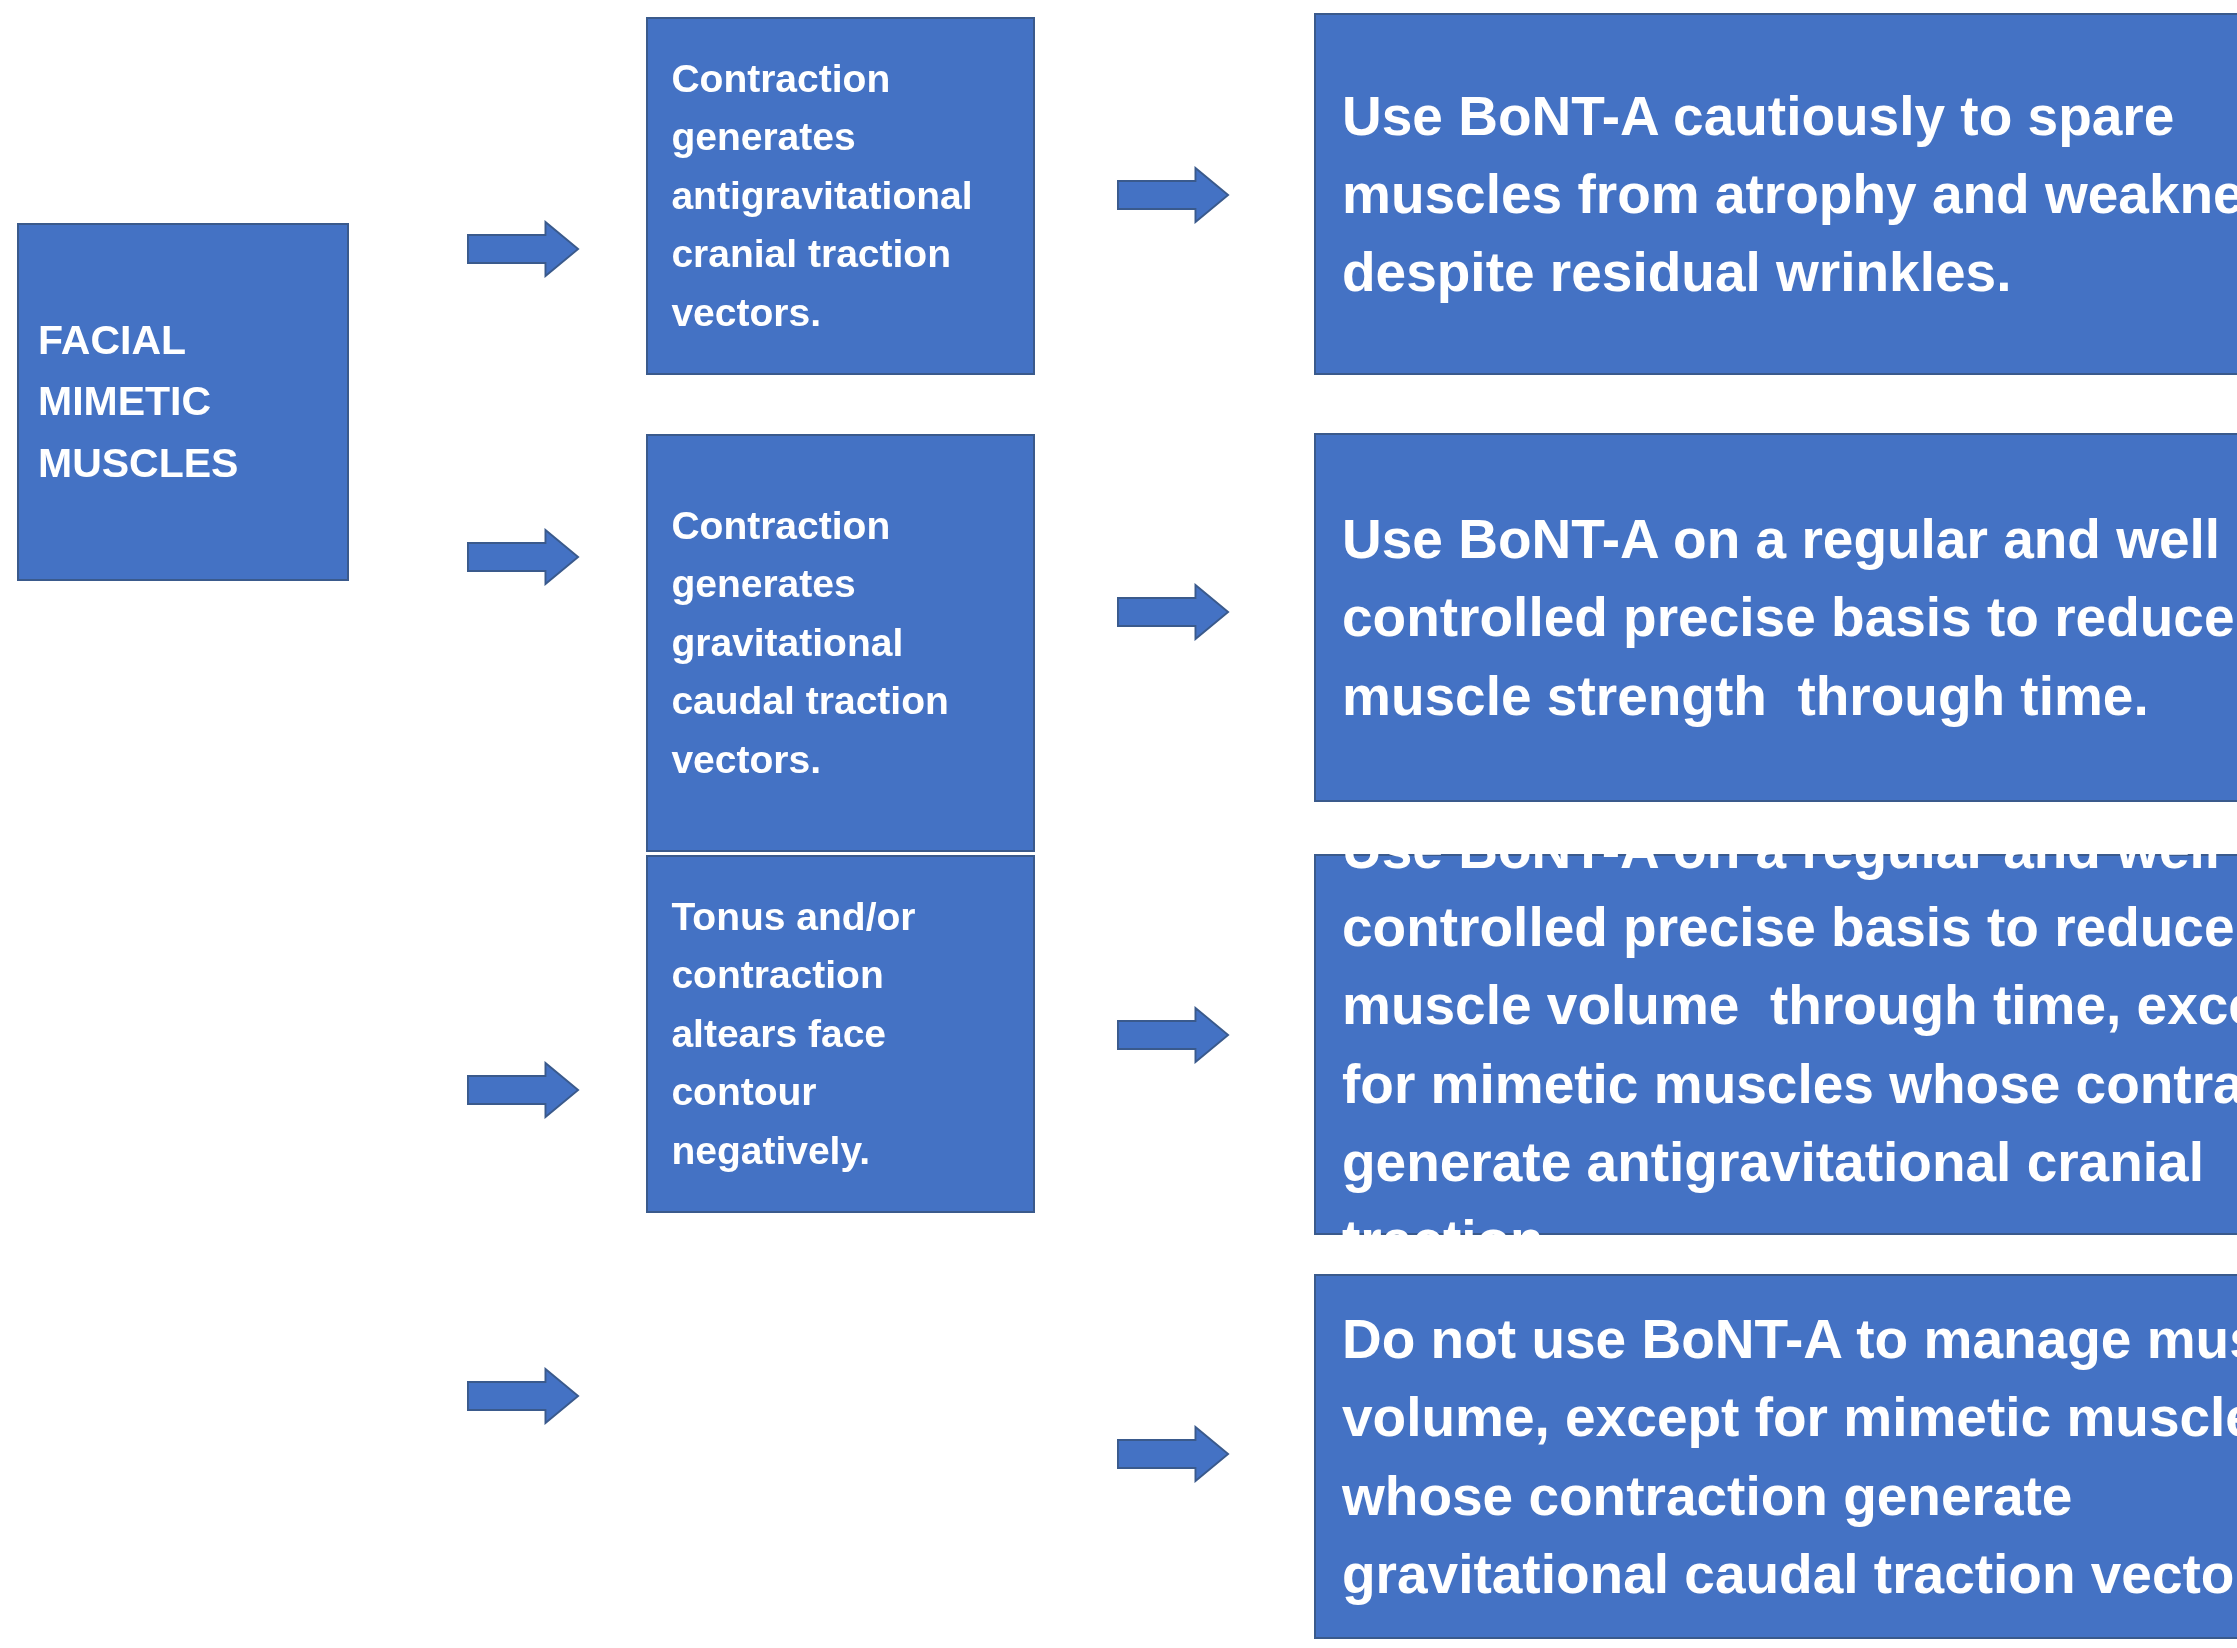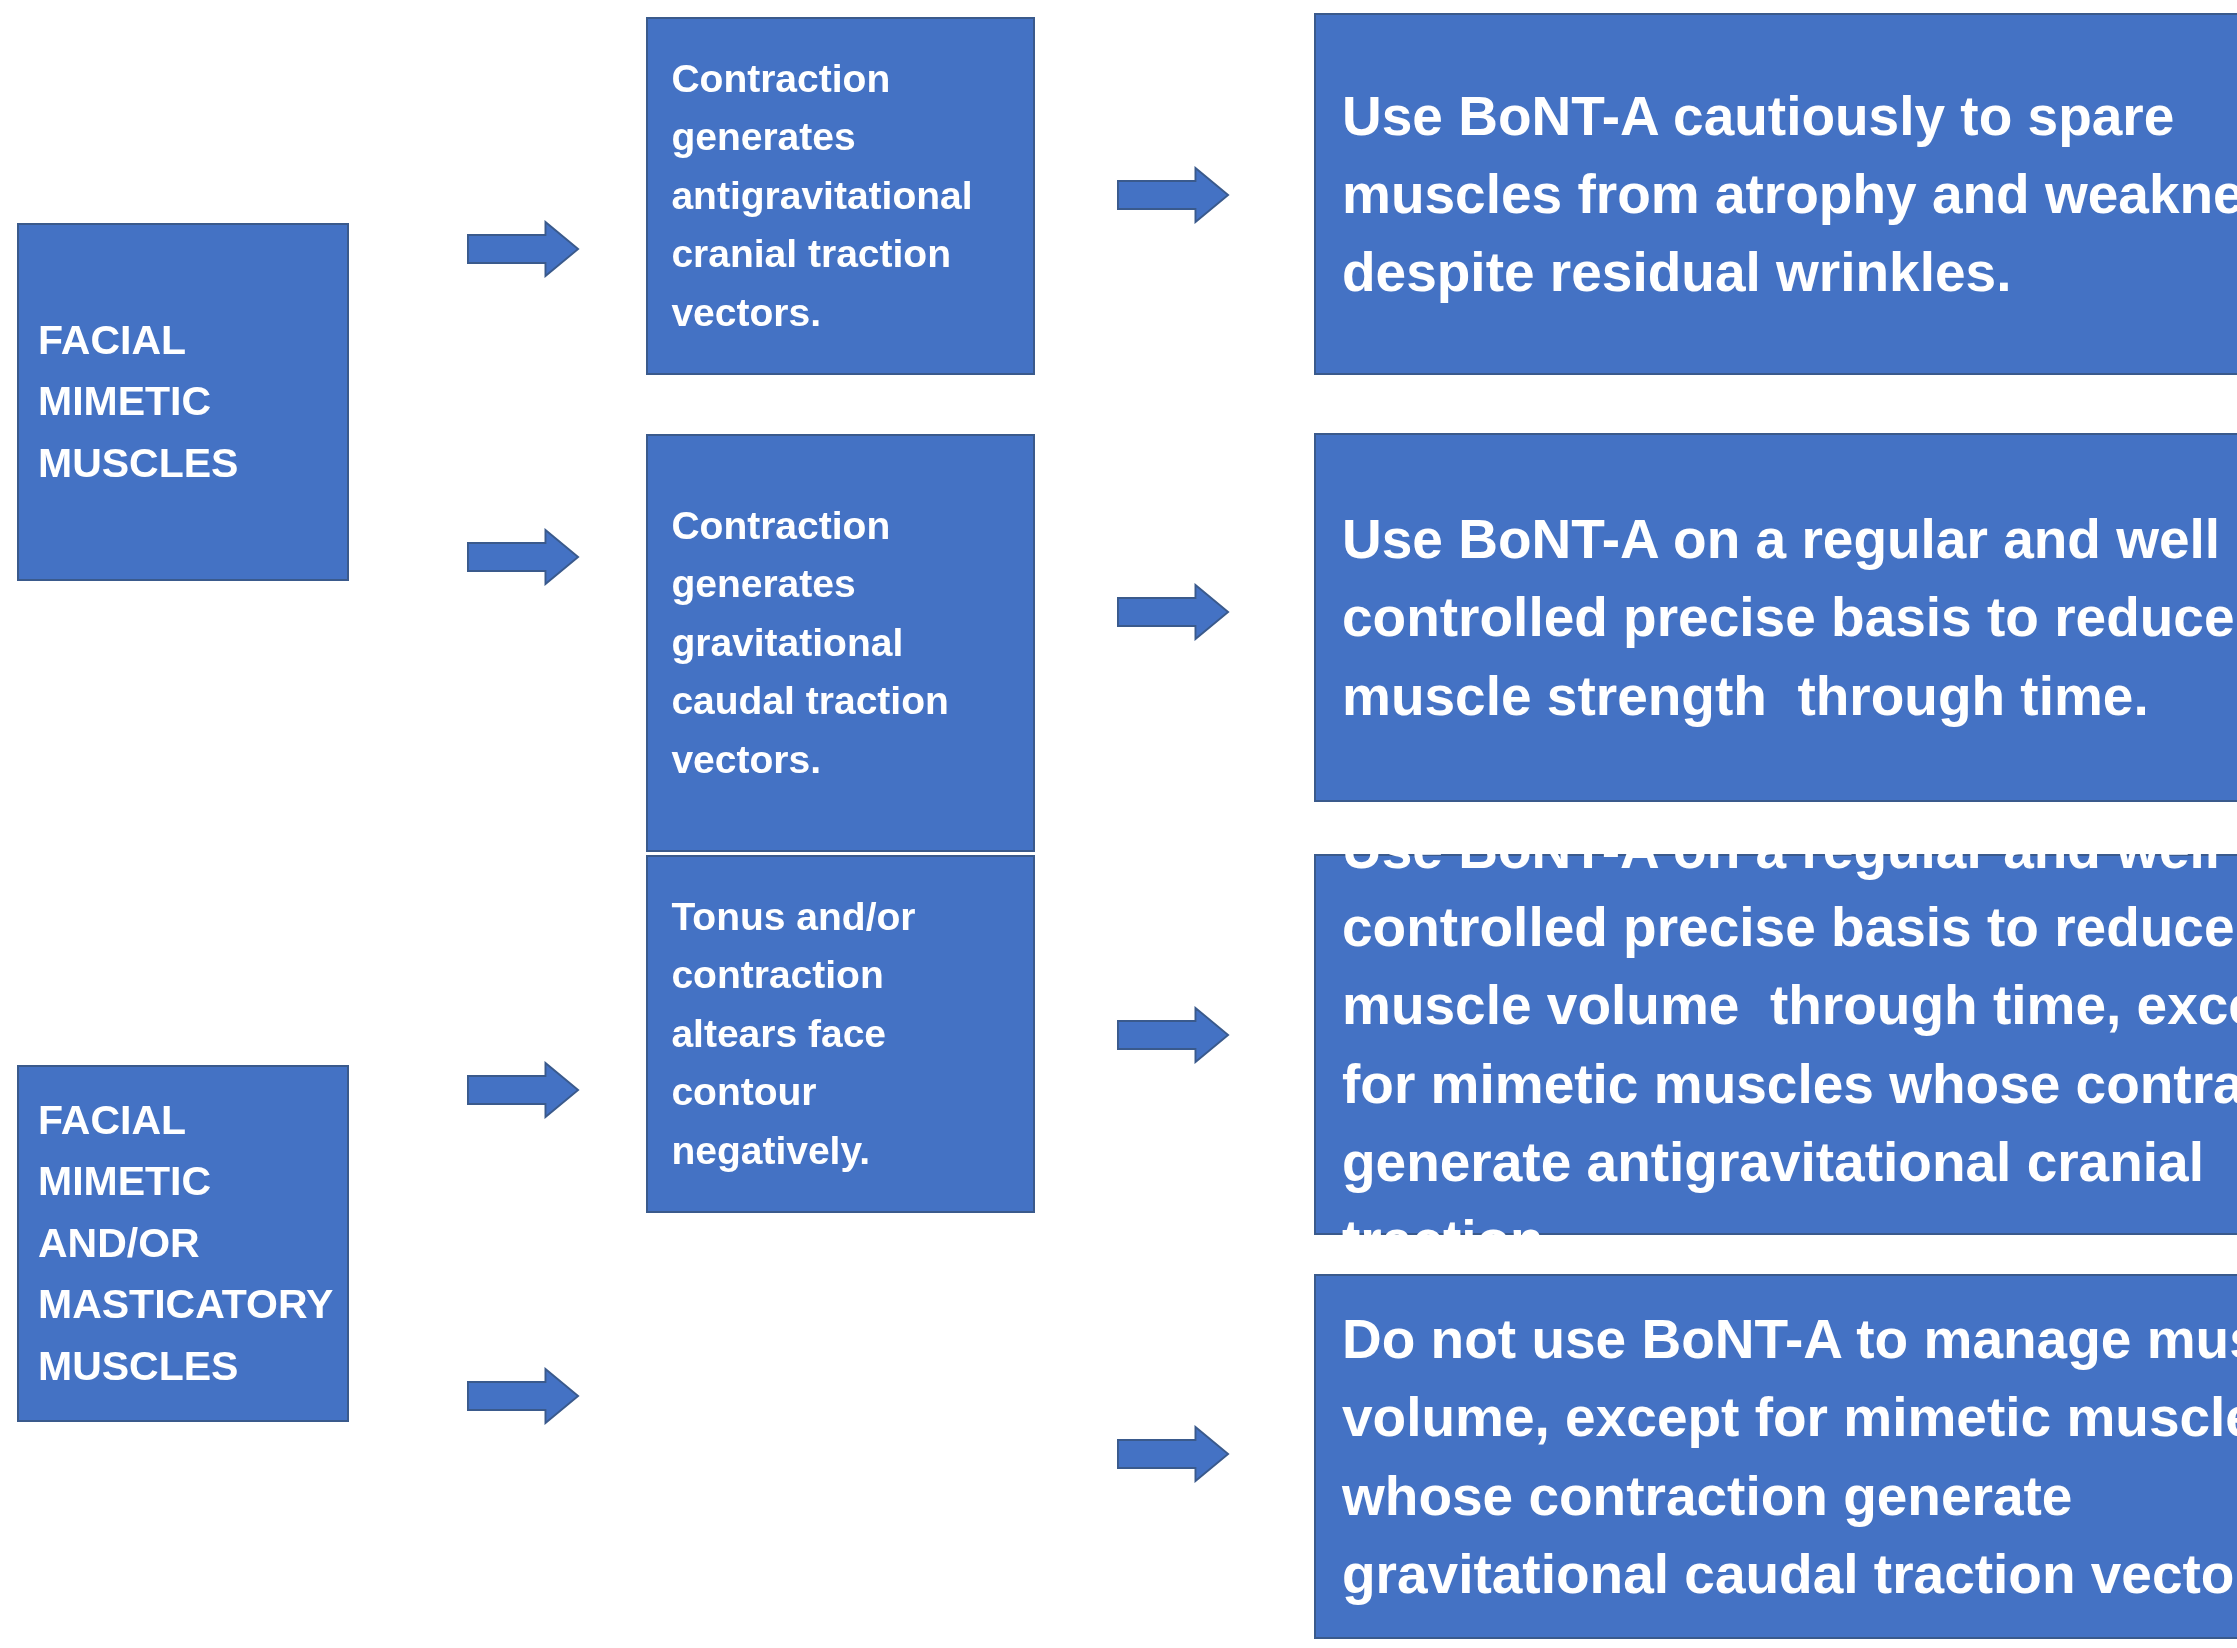--- a/index.html
+++ b/index.html
@@ -92,23 +92,20 @@
   #arrow-a8 { left: 1117px; top: 1425px; }
 </style>
 </head>
 <body>
 
 <div id="canvas">
 
   <div class="node left" id="node-l1">
     <span class="label">FACIAL MIMETIC MUSCLES</span>
   </div>
-  <div class="node left" id="node-l2">
-    <span class="label">FACIAL MIMETIC AND/OR MASTICATORY MUSCLES</span>
-  </div>
 
   <div class="node mid" id="node-m1">
     <span class="label">Contraction generates antigravitational cranial traction vectors.</span>
   </div>
   <div class="node mid" id="node-m2">
     <span class="label">Contraction generates gravitational caudal traction vectors.</span>
   </div>
   <div class="node mid" id="node-m3">
     <span class="label">Tonus and/or contraction altears face contour negatively.</span>
   </div>

